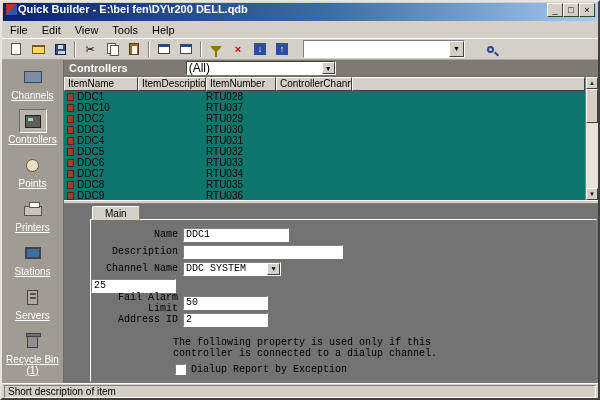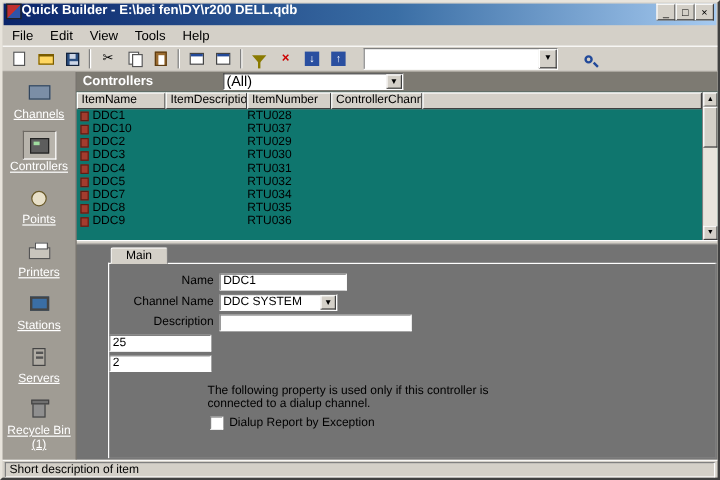--- a/index.html
+++ b/index.html
@@ -98,21 +98,21 @@
   .sb-thumb{position:absolute;top:0;left:0;right:0;height:34px;background:#d4d0c8;
     border:1px solid;border-color:#fff #404040 #404040 #fff;}
   .splitter{height:4px;background:#d4d0c8;border-top:1px solid #fff;border-bottom:1px solid #808080;flex:0 0 auto;}
   
   .detail{flex:1;display:flex;flex-direction:column;background:#737373;min-height:0;padding-left:25px;}
   .tabrow{height:15px;padding-left:3px;display:flex;align-items:flex-end;flex:0 0 auto;}
   .tab{height:14px;padding:0 12px;background:#d4d0c8;font-size:10px;line-height:13px;
     border:1px solid;border-color:#fff #808080 #d4d0c8 #fff;border-radius:2px 2px 0 0;
     position:relative;z-index:1;margin-bottom:-1px;}
   .detail-panel{flex:1;margin:0 1px 1px 1px;padding-top:6px;position:relative;
-    border:1px solid;border-color:#fff #808080 #808080 #fff;overflow:hidden;}
+    border:1px solid;border-color:#fff #808080 #808080 #fff;overflow:hidden;font-family:Liberation Mono, monospace;}
   .frow{display:flex;align-items:center;height:17px;}
   .flabel{width:92px;text-align:right;font-size:10px;padding-right:5px;flex:0 0 auto;}
   .finput{height:14px;background:#fff;border:1px solid;border-color:#808080 #fff #fff #808080;
     font-size:10px;font-family:inherit;padding:0 2px;outline:none;}
   .w106{width:106px;}.w160{width:160px;}.w85{width:85px;}
   .f-combo{width:98px;height:14px;background:#fff;border:1px solid;border-color:#808080 #fff #fff #808080;
     display:flex;align-items:stretch;}
   .f-combo .val{flex:1;font-size:10px;line-height:12px;padding:0 2px;overflow:hidden;white-space:nowrap;}
   .f-combo .combo-arrow{width:13px;line-height:11px;}
   .note{margin:9px 0 5px 82px;width:268px;font-size:10px;line-height:11px;}
@@ -310,20 +310,29 @@
                 <span class="ctrl-icon"></span>
                 <span>DDC5</span>
               </span>
             <span class="c-desc"></span>
             <span class="c-num">RTU032</span>
             <span class="c-chan"></span>
           </div>
           <div class="lv-row">
             <span class="c-name">
                 <span class="ctrl-icon"></span>
+                <span>DDC6</span>
+              </span>
+            <span class="c-desc"></span>
+            <span class="c-num">RTU033</span>
+            <span class="c-chan"></span>
+          </div>
+          <div class="lv-row">
+            <span class="c-name">
+                <span class="ctrl-icon"></span>
                 <span>DDC7</span>
               </span>
             <span class="c-desc"></span>
             <span class="c-num">RTU034</span>
             <span class="c-chan"></span>
           </div>
           <div class="lv-row">
             <span class="c-name">
                 <span class="ctrl-icon"></span>
                 <span>DDC8</span>
@@ -356,34 +365,39 @@
       <div class="detail">
         <div class="tabrow">
           <span class="tab">Main</span>
         </div>
         <div class="detail-panel">
           <div class="frow">
             <span class="flabel">Name</span>
             <input class="finput w106" value="DDC1" style="">
           </div>
           <div class="frow">
+            <span class="flabel">Description</span>
+            <input class="finput w160" value="" style="">
+          </div>
+          <div class="frow">
             <span class="flabel">Channel Name</span>
             <span class="f-combo">
               <span class="val">DDC SYSTEM</span>
               <button class="combo-arrow">▼</button>
             </span>
           </div>
           <div class="frow">
-            <span class="flabel">Description</span>
-            <input class="finput w160" value="" style="">
-          </div>
-          <div class="frow">
             <input class="finput w85" value="25" style="">
           </div>
           <div class="frow">
+            <span class="flabel">Fail Alarm Limit</span>
+            <input class="finput w85" value="50" style="">
+          </div>
+          <div class="frow">
+            <span class="flabel">Address ID</span>
             <input class="finput w85" value="2" style="">
           </div>
           <div class="note">The following property is used only if this controller is connected to a dialup channel.</div>
           <div class="cbrow">
             <span class="cb"></span>
             <span class="cb-label">Dialup Report by Exception</span>
           </div>
         </div>
       </div>
 

